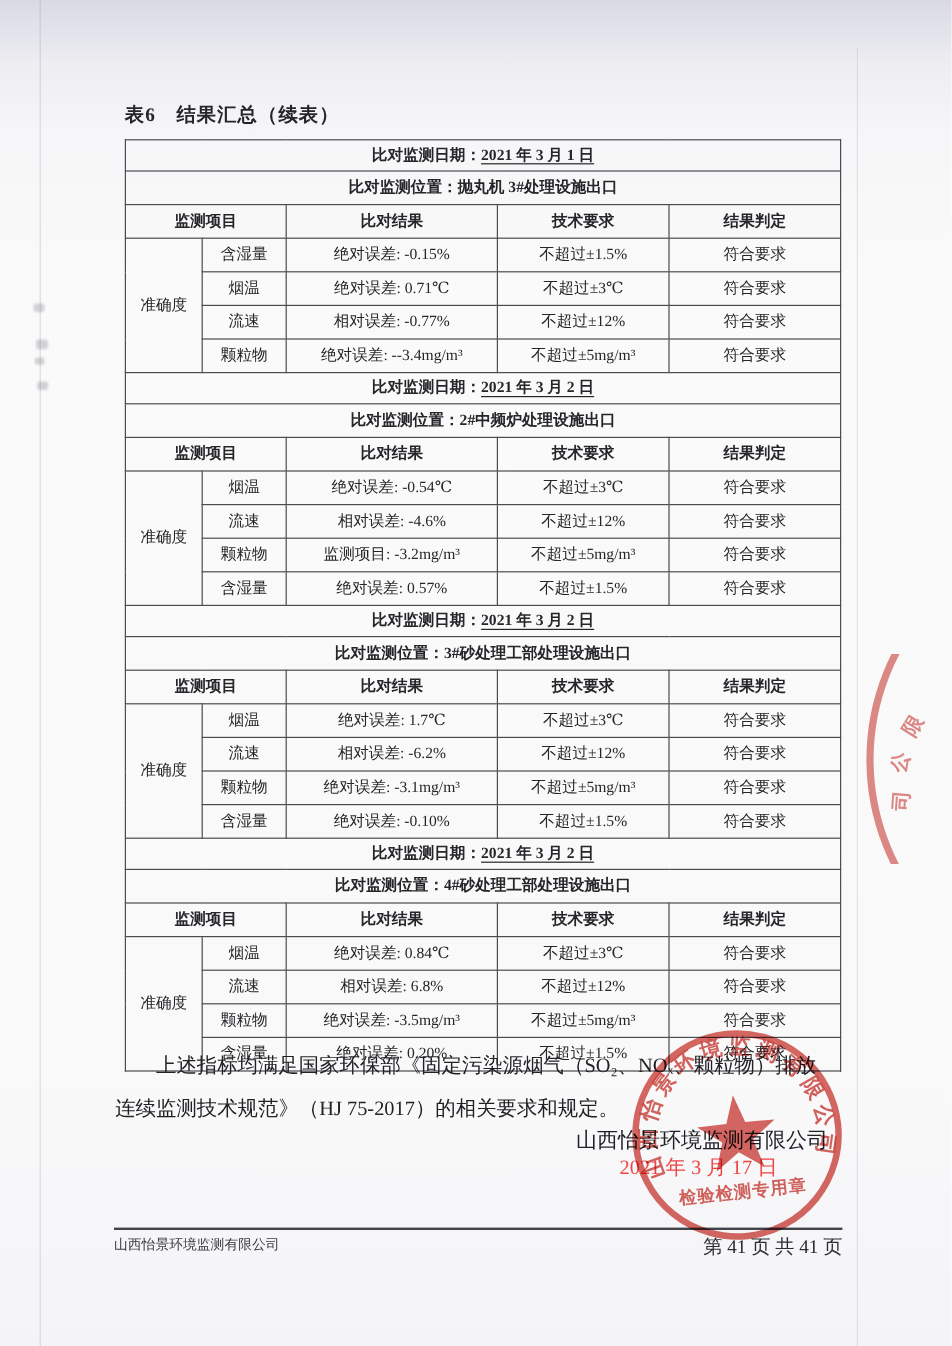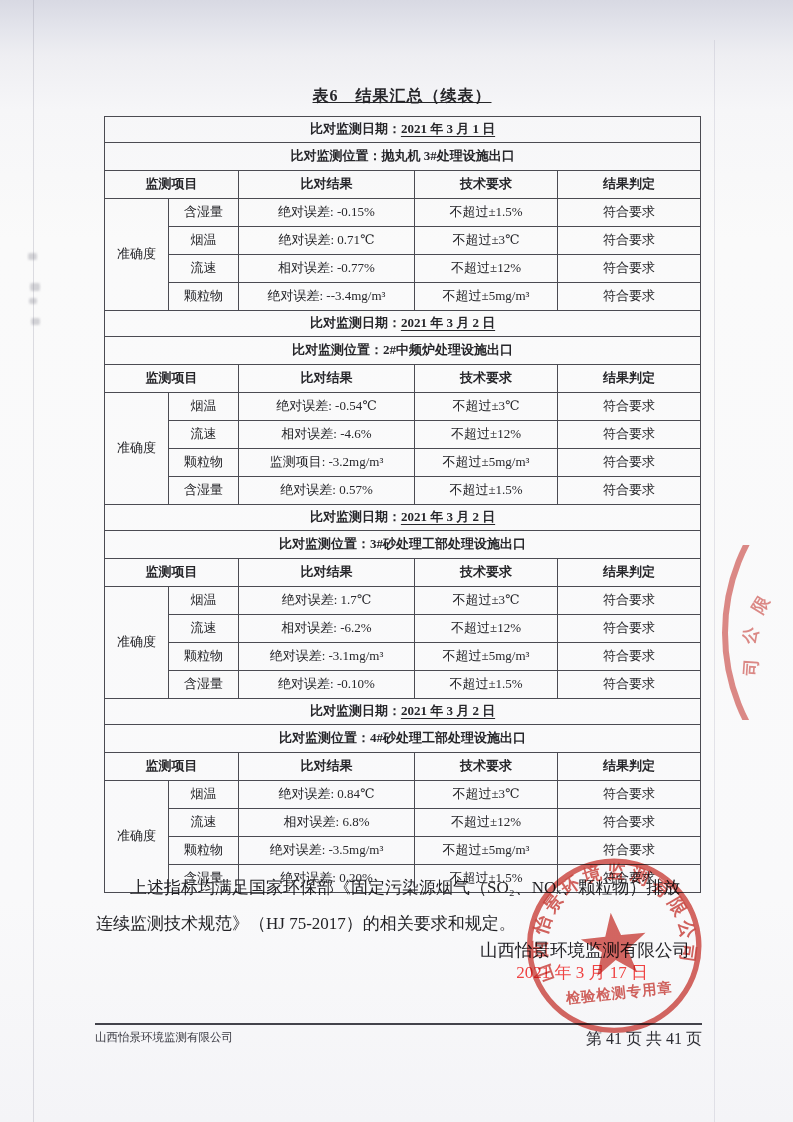--- a/index.html
+++ b/index.html
@@ -7,22 +7,22 @@
     width:793px;height:1122px;position:relative;overflow:hidden;
     background:linear-gradient(180deg,#d8d9e3 0px,#e4e5ec 30px,#eeeef2 55px,#f6f6f8 110px,#fafafa 240px,#f9f9fa 900px,#f4f4f7 1122px);
     font-family:"Liberation Serif","DejaVu Serif",serif;
     color:#26262a;
   }
   .edge-left{position:absolute;left:33px;top:0;bottom:0;width:1px;background:rgba(160,160,175,.35);}
   .edge-right{position:absolute;left:714px;top:40px;bottom:0;width:1px;background:rgba(170,170,185,.28);}
   .smudge{position:absolute;background:rgba(120,120,132,.30);filter:blur(1px);border-radius:2px;}
 
   .title{
-    position:absolute;top:86px;left:104px;width:596px;text-align:center;
-    font-size:16px;font-weight:bold;letter-spacing:1px;text-decoration:underline;
+    position:absolute;top:86px;left:104px;width:596px;text-align:left;
+    font-size:16px;font-weight:bold;letter-spacing:1px;
   }
 
   table.report{
     position:absolute;top:116px;left:104px;width:596px;
     border-collapse:collapse;table-layout:fixed;
     border:1.5px solid #3f3f46;
   }
   table.report td,table.report th{
     border:1px solid #4b4b52;text-align:center;vertical-align:middle;
     font-size:13px;font-weight:normal;padding:0 2px;line-height:1.15;overflow:hidden;

